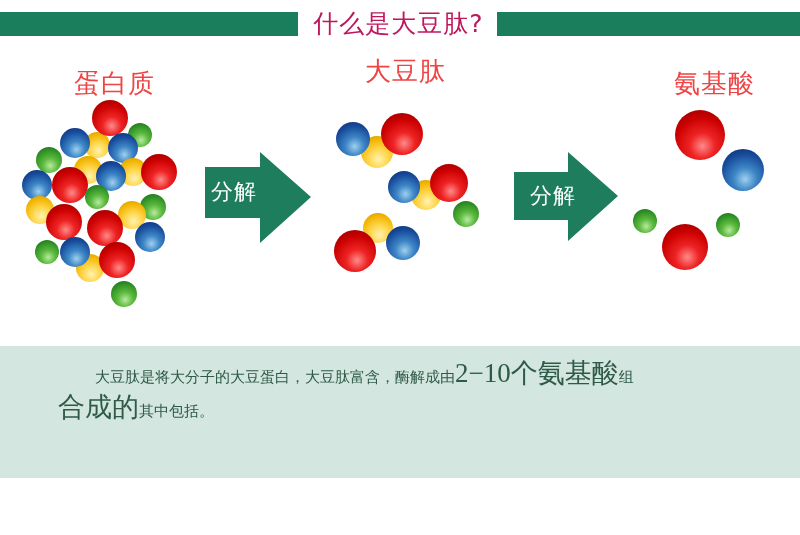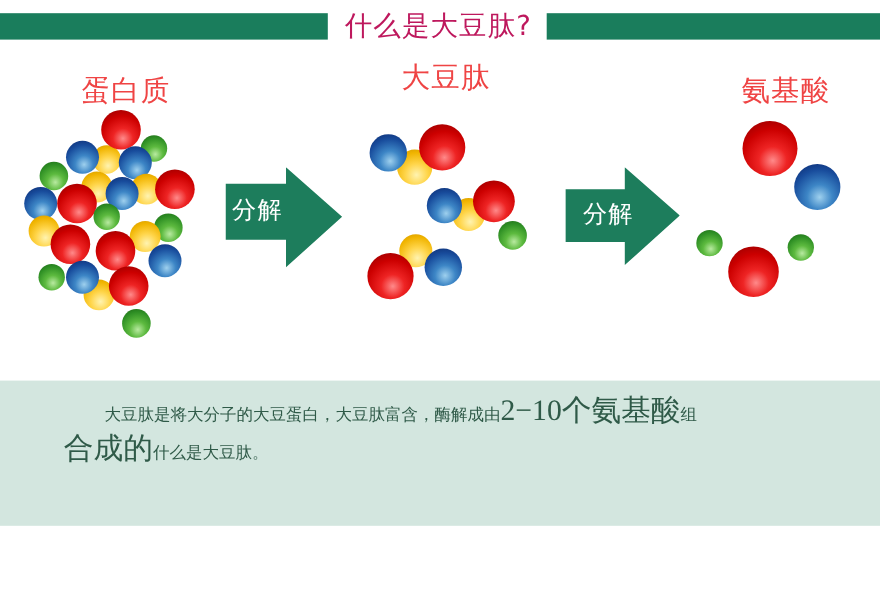--- a/index.html
+++ b/index.html
@@ -101,16 +101,16 @@
   <div class="ball red" style="left:662px;top:224px;width:46px;height:46px;"></div>
   <div class="ball green" style="left:716px;top:213px;width:24px;height:24px;"></div>
 </div>
 
 <div class="textbox">
   <div class="para">
     <div class="line indent">
       <span class="s">大豆肽是将大分子的大豆蛋白，大豆肽富含，酶解成由</span><span class="b">2−10个氨基酸</span><span class="s">组</span>
     </div>
     <div class="line">
-      <span class="b">合成的</span><span class="s">什么是大豆肽。</span>
+      <span class="b">合成的</span><span class="s">其中包括。</span>
     </div>
   </div>
 </div>
 
 </body></html>

